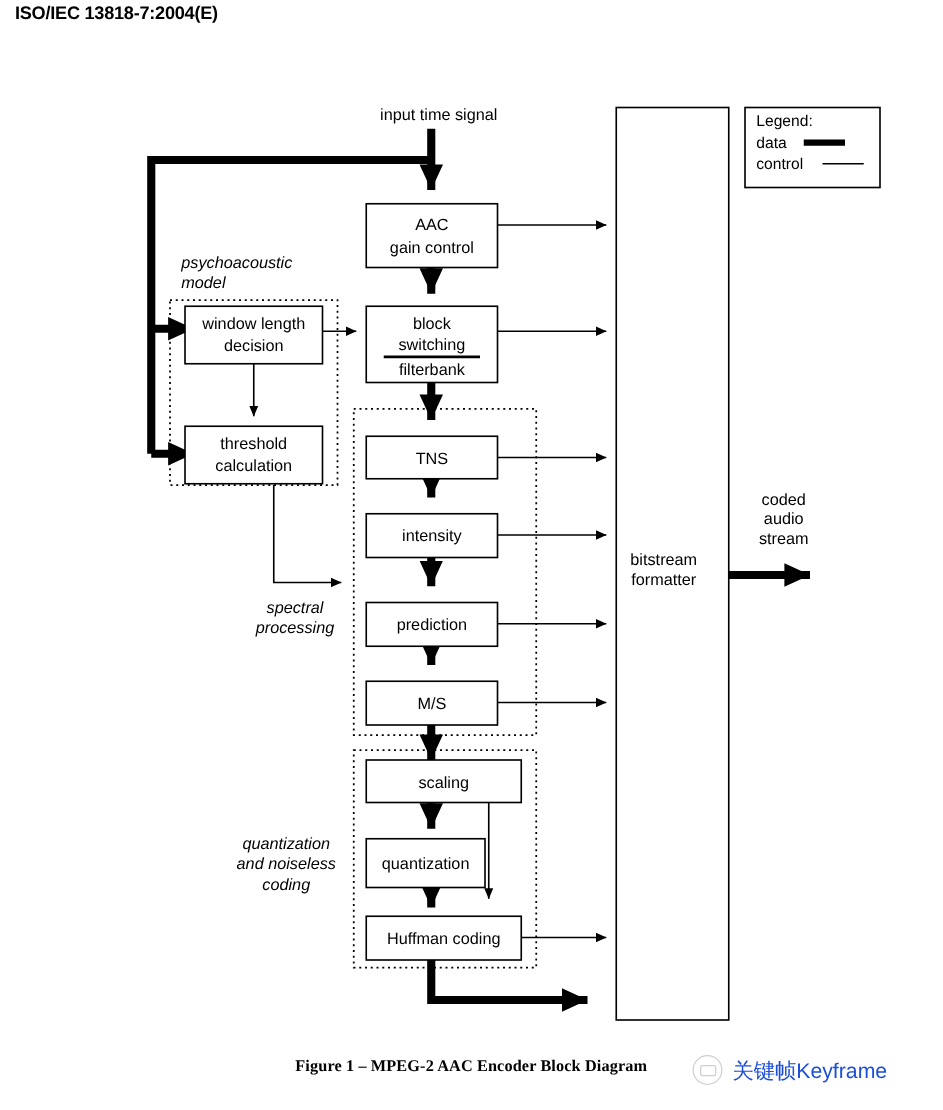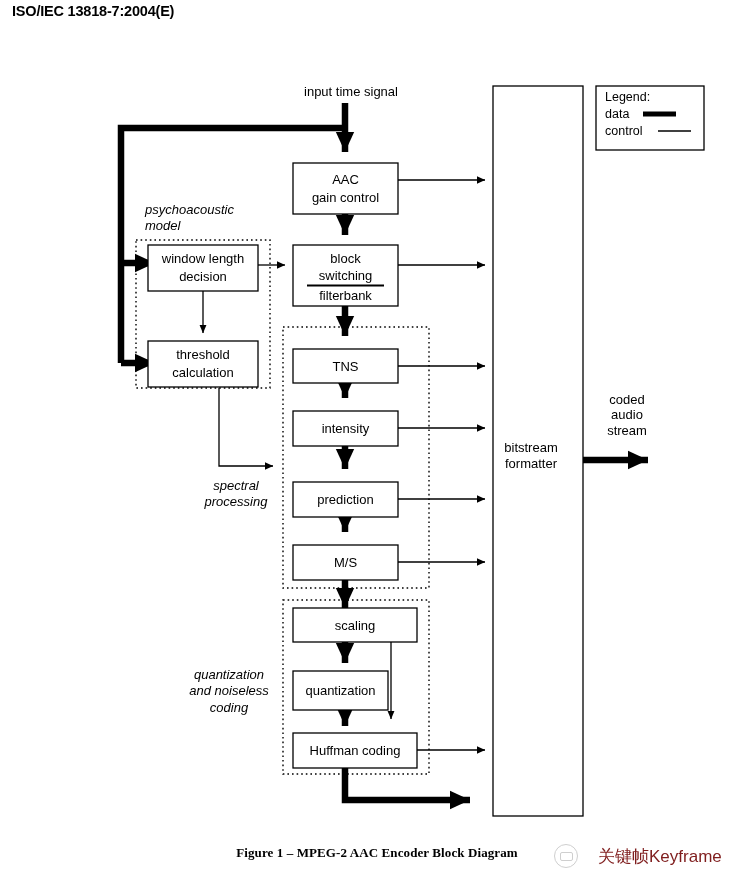--- a/index.html
+++ b/index.html
@@ -44,25 +44,25 @@
     letter-spacing: 0.1px;
   }
   .watermark {
     position: absolute;
     left: 554px;
     top: 838px;
     width: 200px;
     height: 36px;
     font-family: "Liberation Sans", sans-serif;
     font-size: 17px;
-    color: #7f1d1d;
+    color: #1d4ed8;
     white-space: nowrap;
     display: flex;
     align-items: center;
-    gap: 20px;
+    gap: 8px;
     pointer-events: none;
   }
   .watermark .wm-logo {
     width: 22px;
     height: 22px;
     border-radius: 50%;
     border: 1.4px solid #cfcfcf;
     flex: 0 0 auto;
     position: relative;
   }

